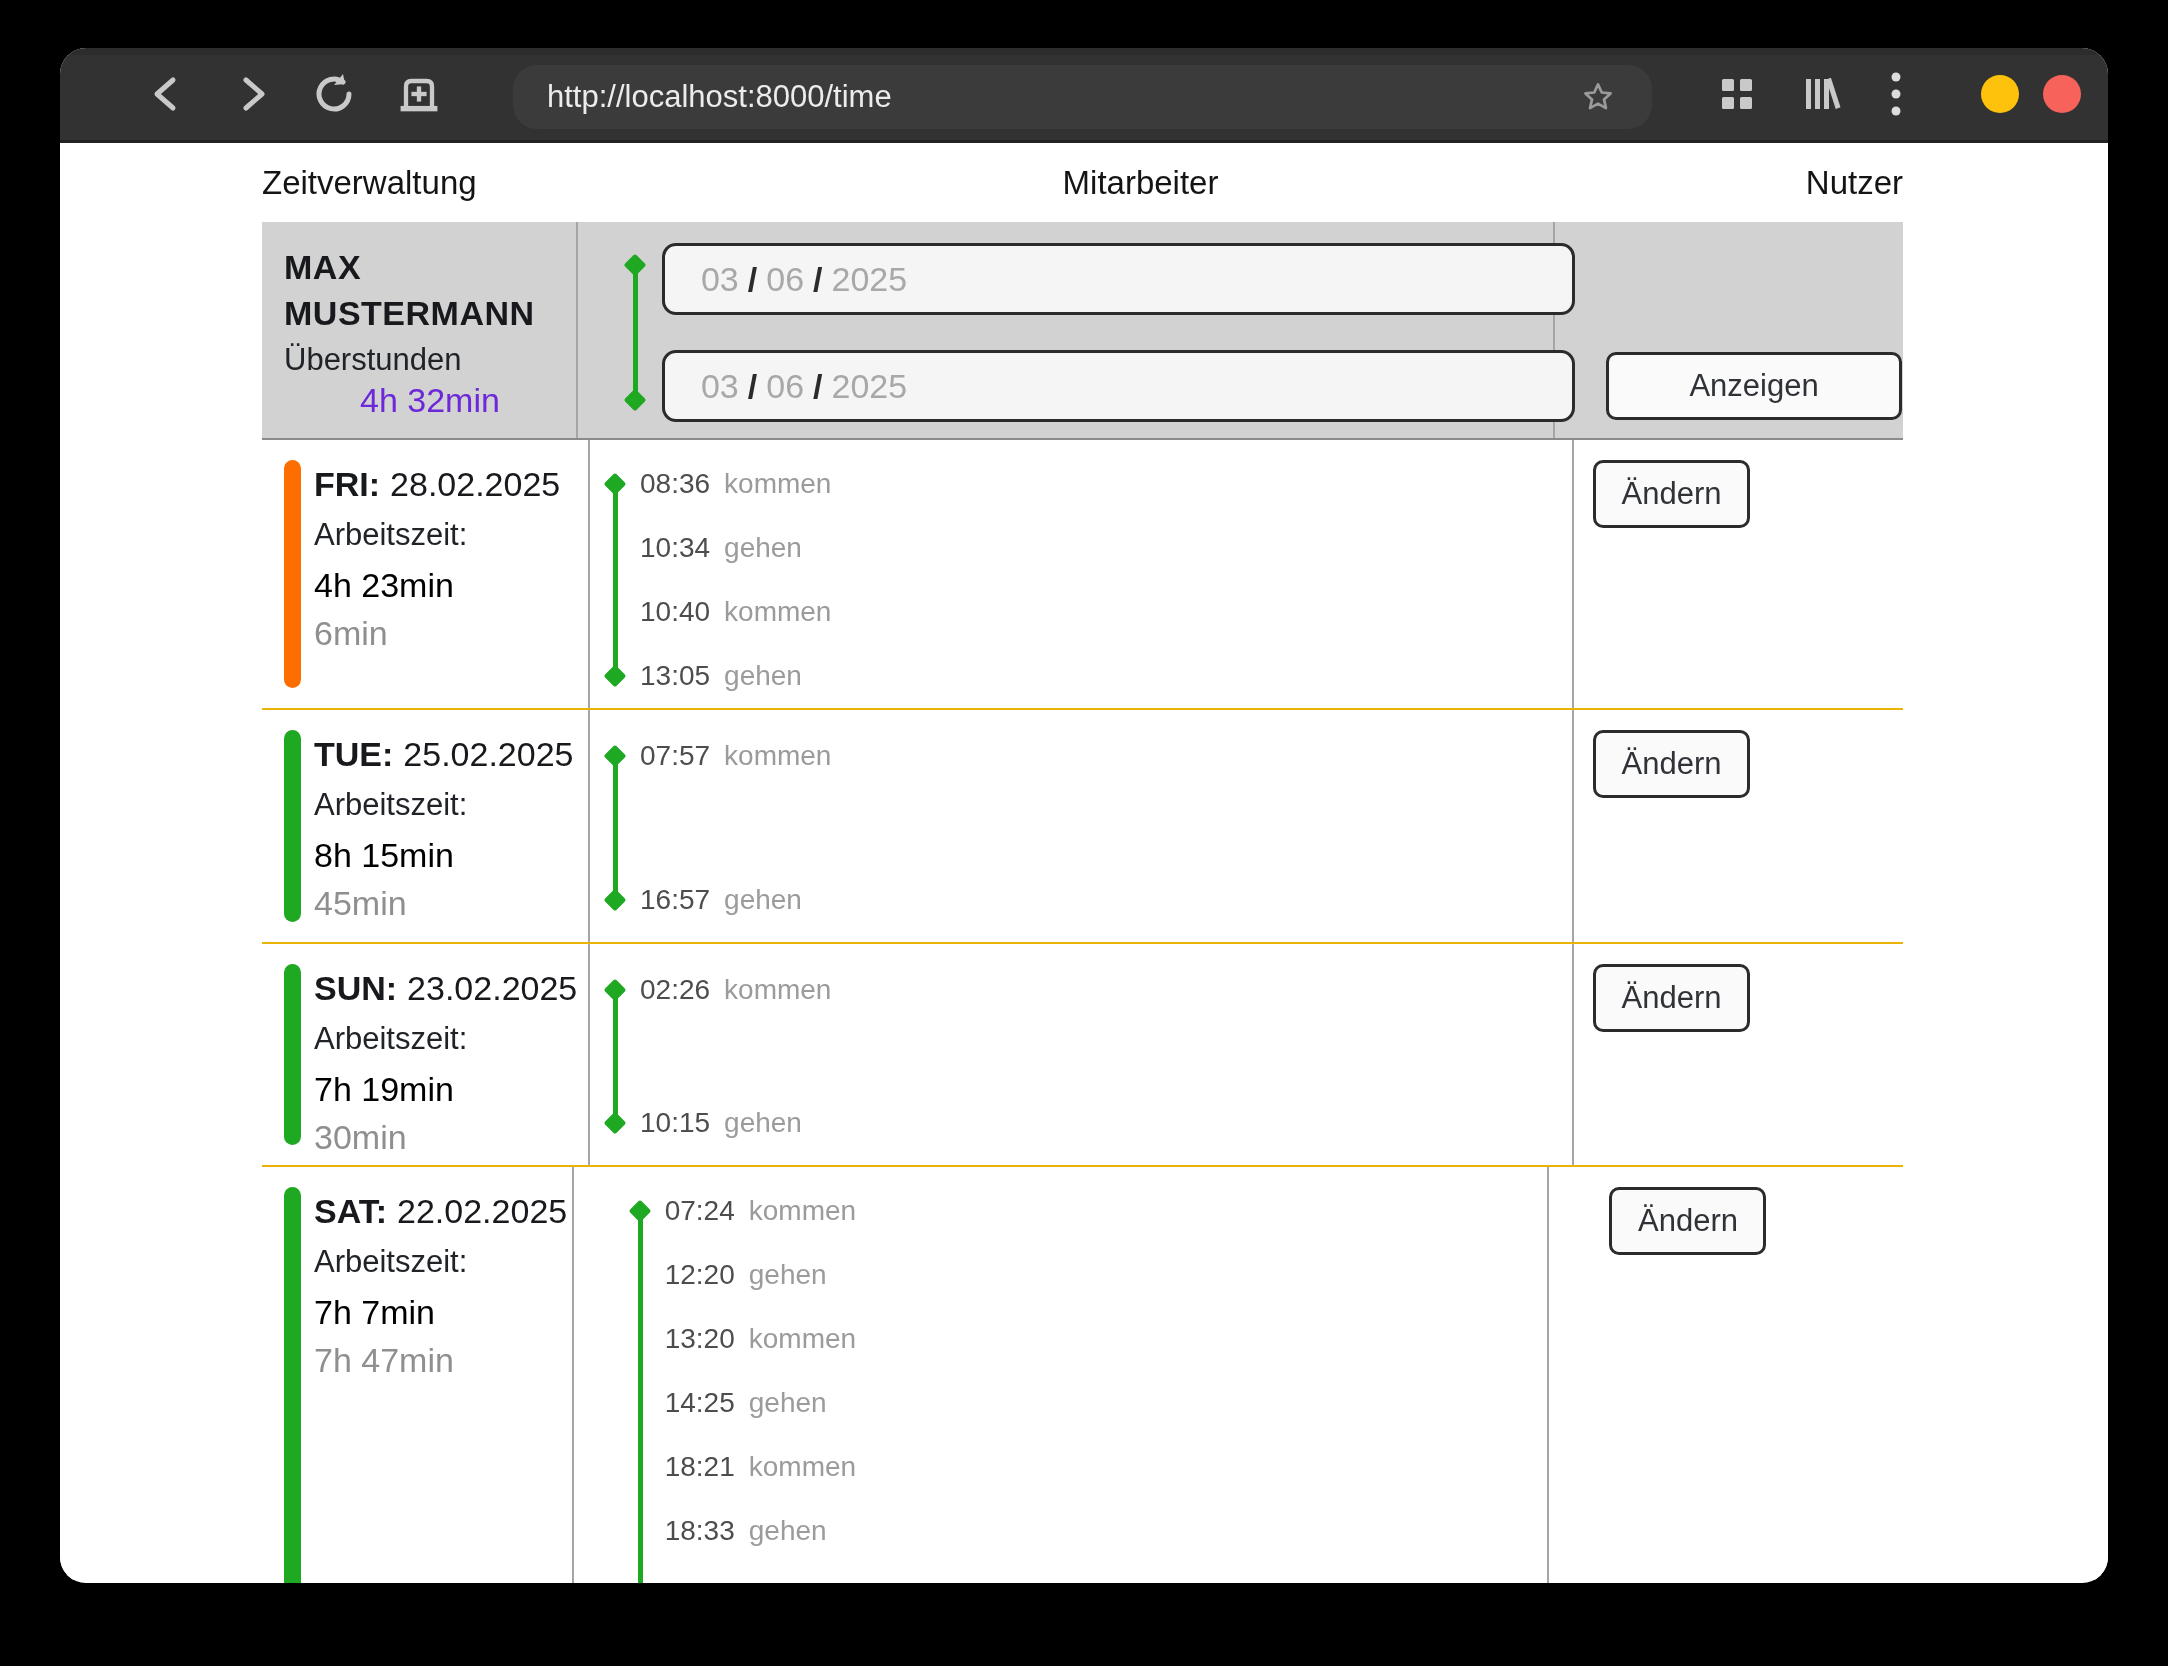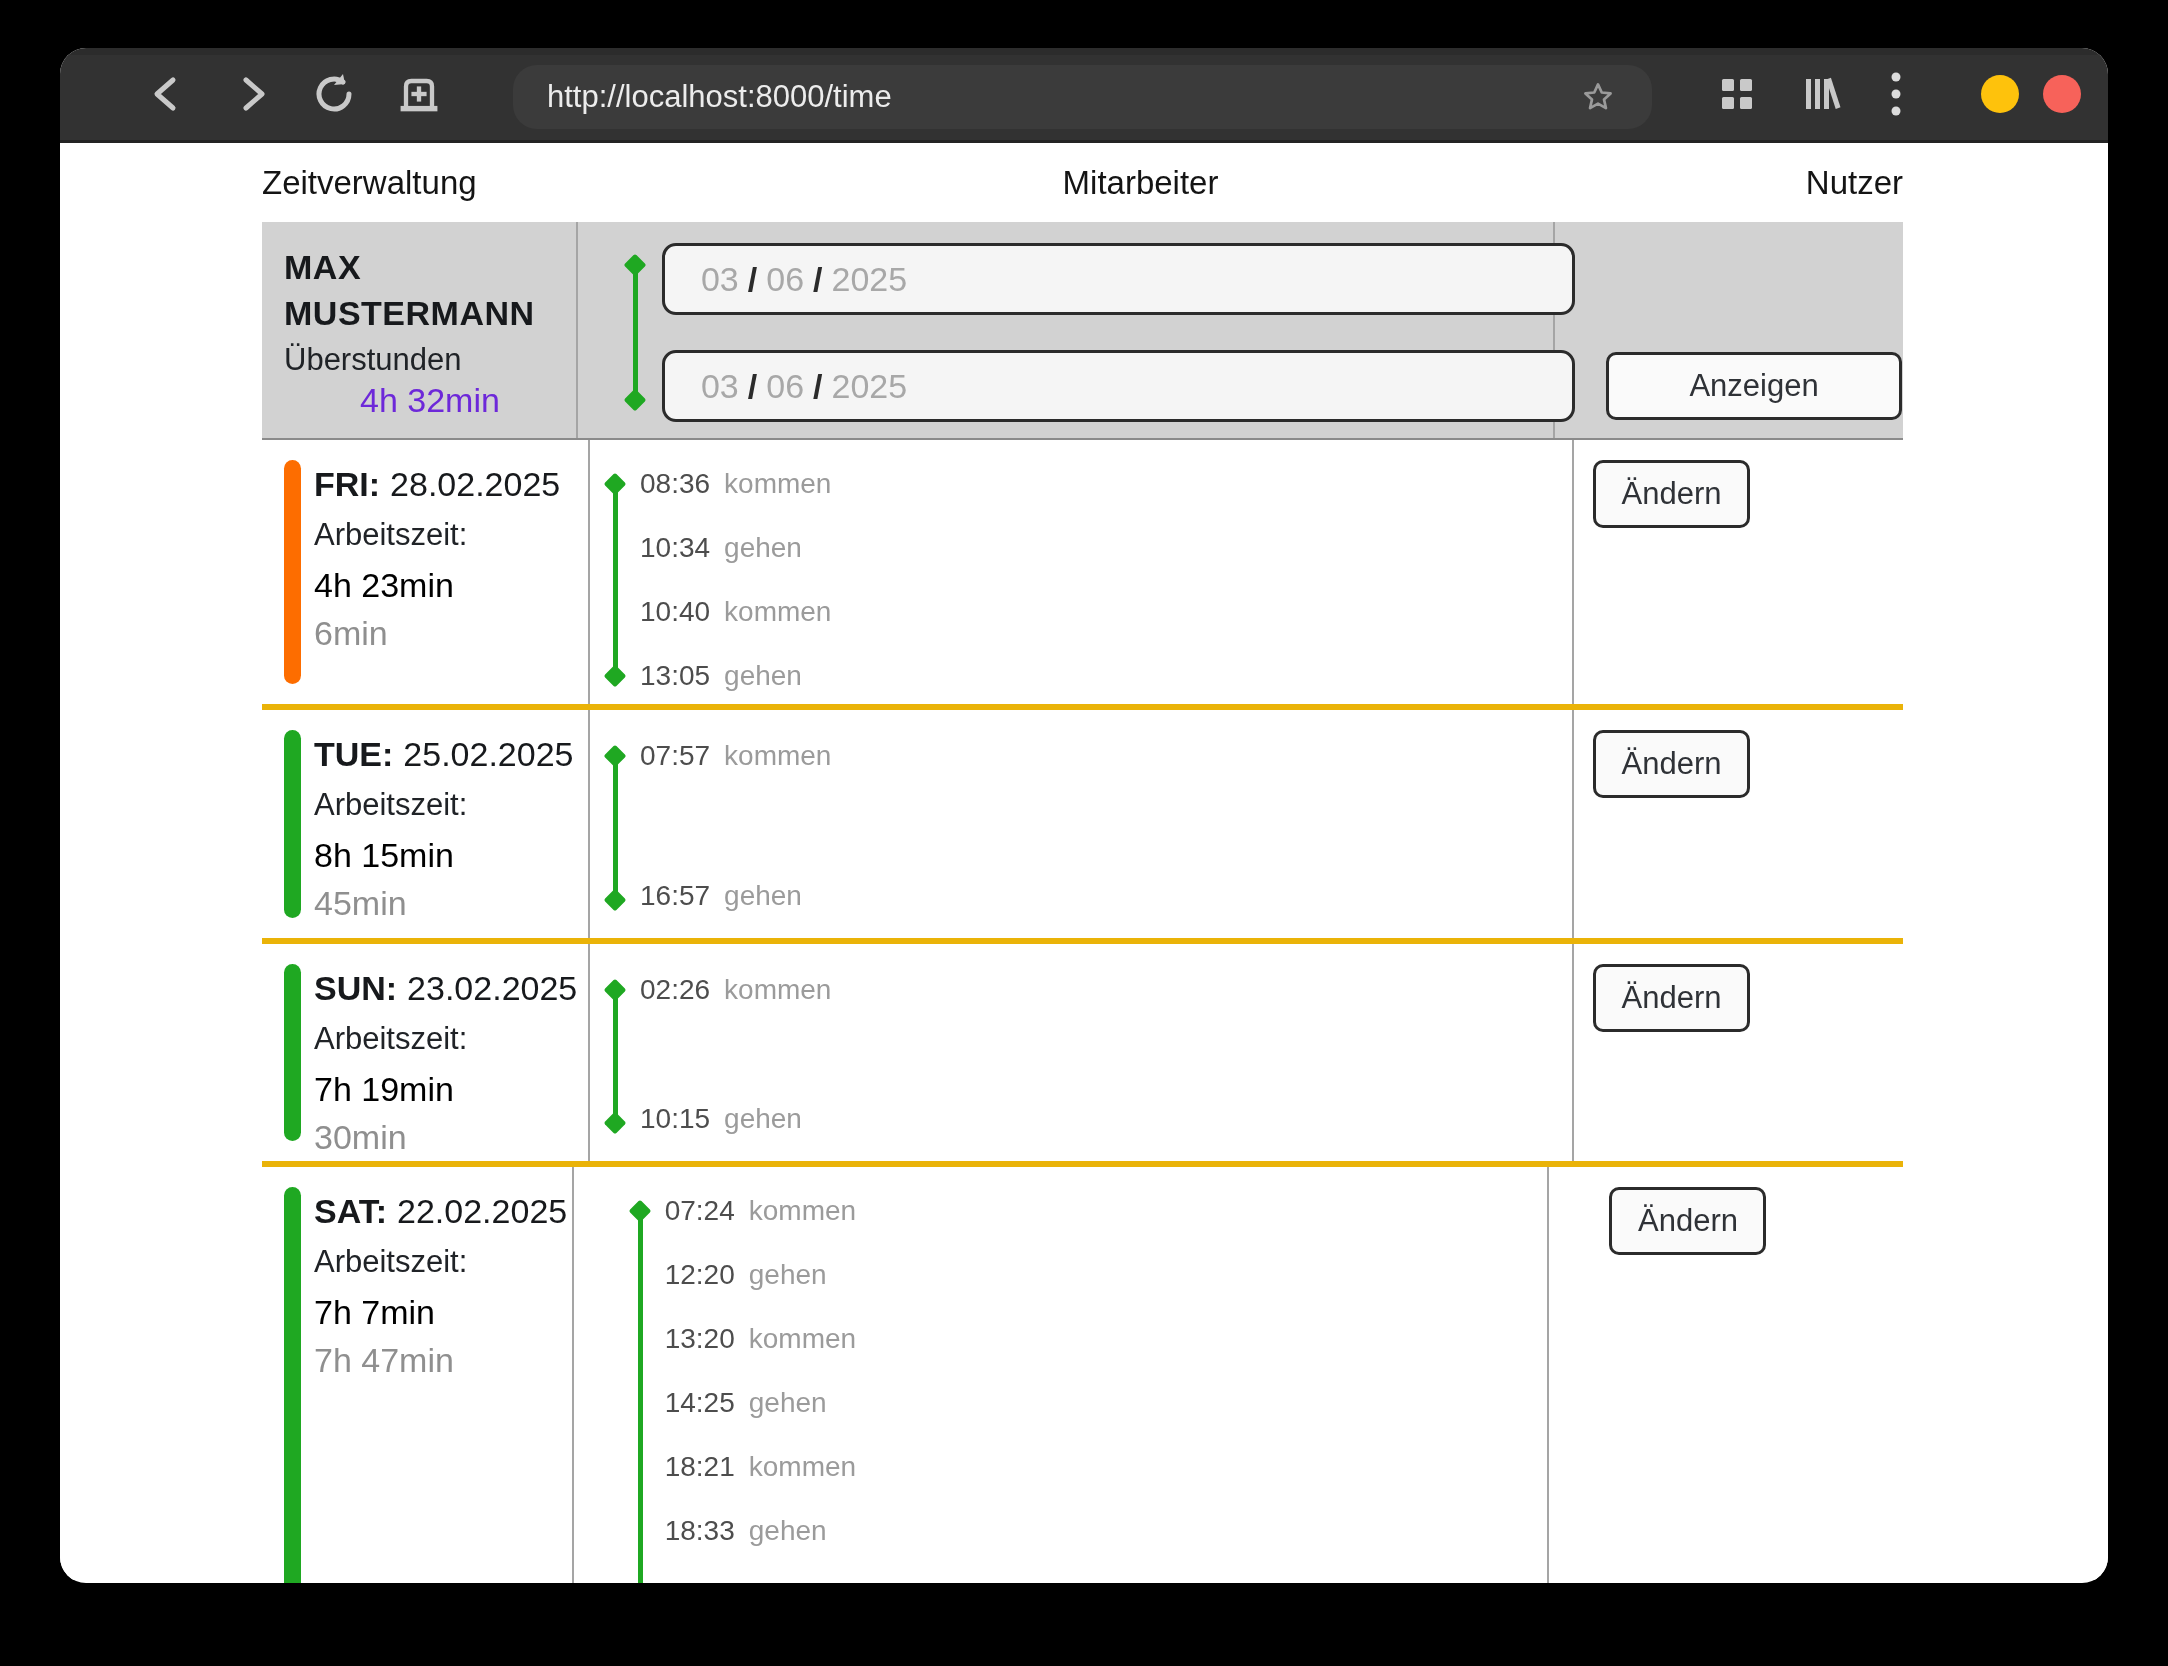--- a/index.html
+++ b/index.html
@@ -21,21 +21,21 @@
   
   .page { position:relative; height:1437px; background:#fff; }
   .content { margin-left:202px; width:1641px; }
   .nav { height:79px; display:flex; align-items:center; position:relative;justify-content:flex-end; }
   .nav-item { font-size:33px; color:#141414; cursor:pointer; }
   .nav-center { position:absolute; left:50%; transform:translateX(calc(-50% + 58px)); }
   .nav-right { margin-left:auto; }
 
   
   .thead { display:flex; height:218px; background:#d2d2d2; border-bottom:2px solid #8b8b8b;gap:32px; }
-  .row { display:flex; border-bottom:6px solid #eab308; background:#fff; }
+  .row { display:flex; border-bottom:2px solid #eab308; background:#fff; }
   .rows .row:last-child { border-bottom:none; }
   .c1 { width:328px; border-right:2px solid #a5a5a5; position:relative; }
   .c2 { width:984px; border-right:2px solid #a5a5a5; position:relative; }
   .c3 { width:329px; position:relative; }
 
   
   .who { padding:22px 0 0 22px; }
   .who .name { font-size:34px; font-weight:bold; color:#17191c; line-height:46px; letter-spacing:.5px; }
   .who .ot-label { font-size:31px; color:#202327; line-height:38px; margin-top:5px; }
   .who .ot-value { font-size:34px; line-height:42px; }

